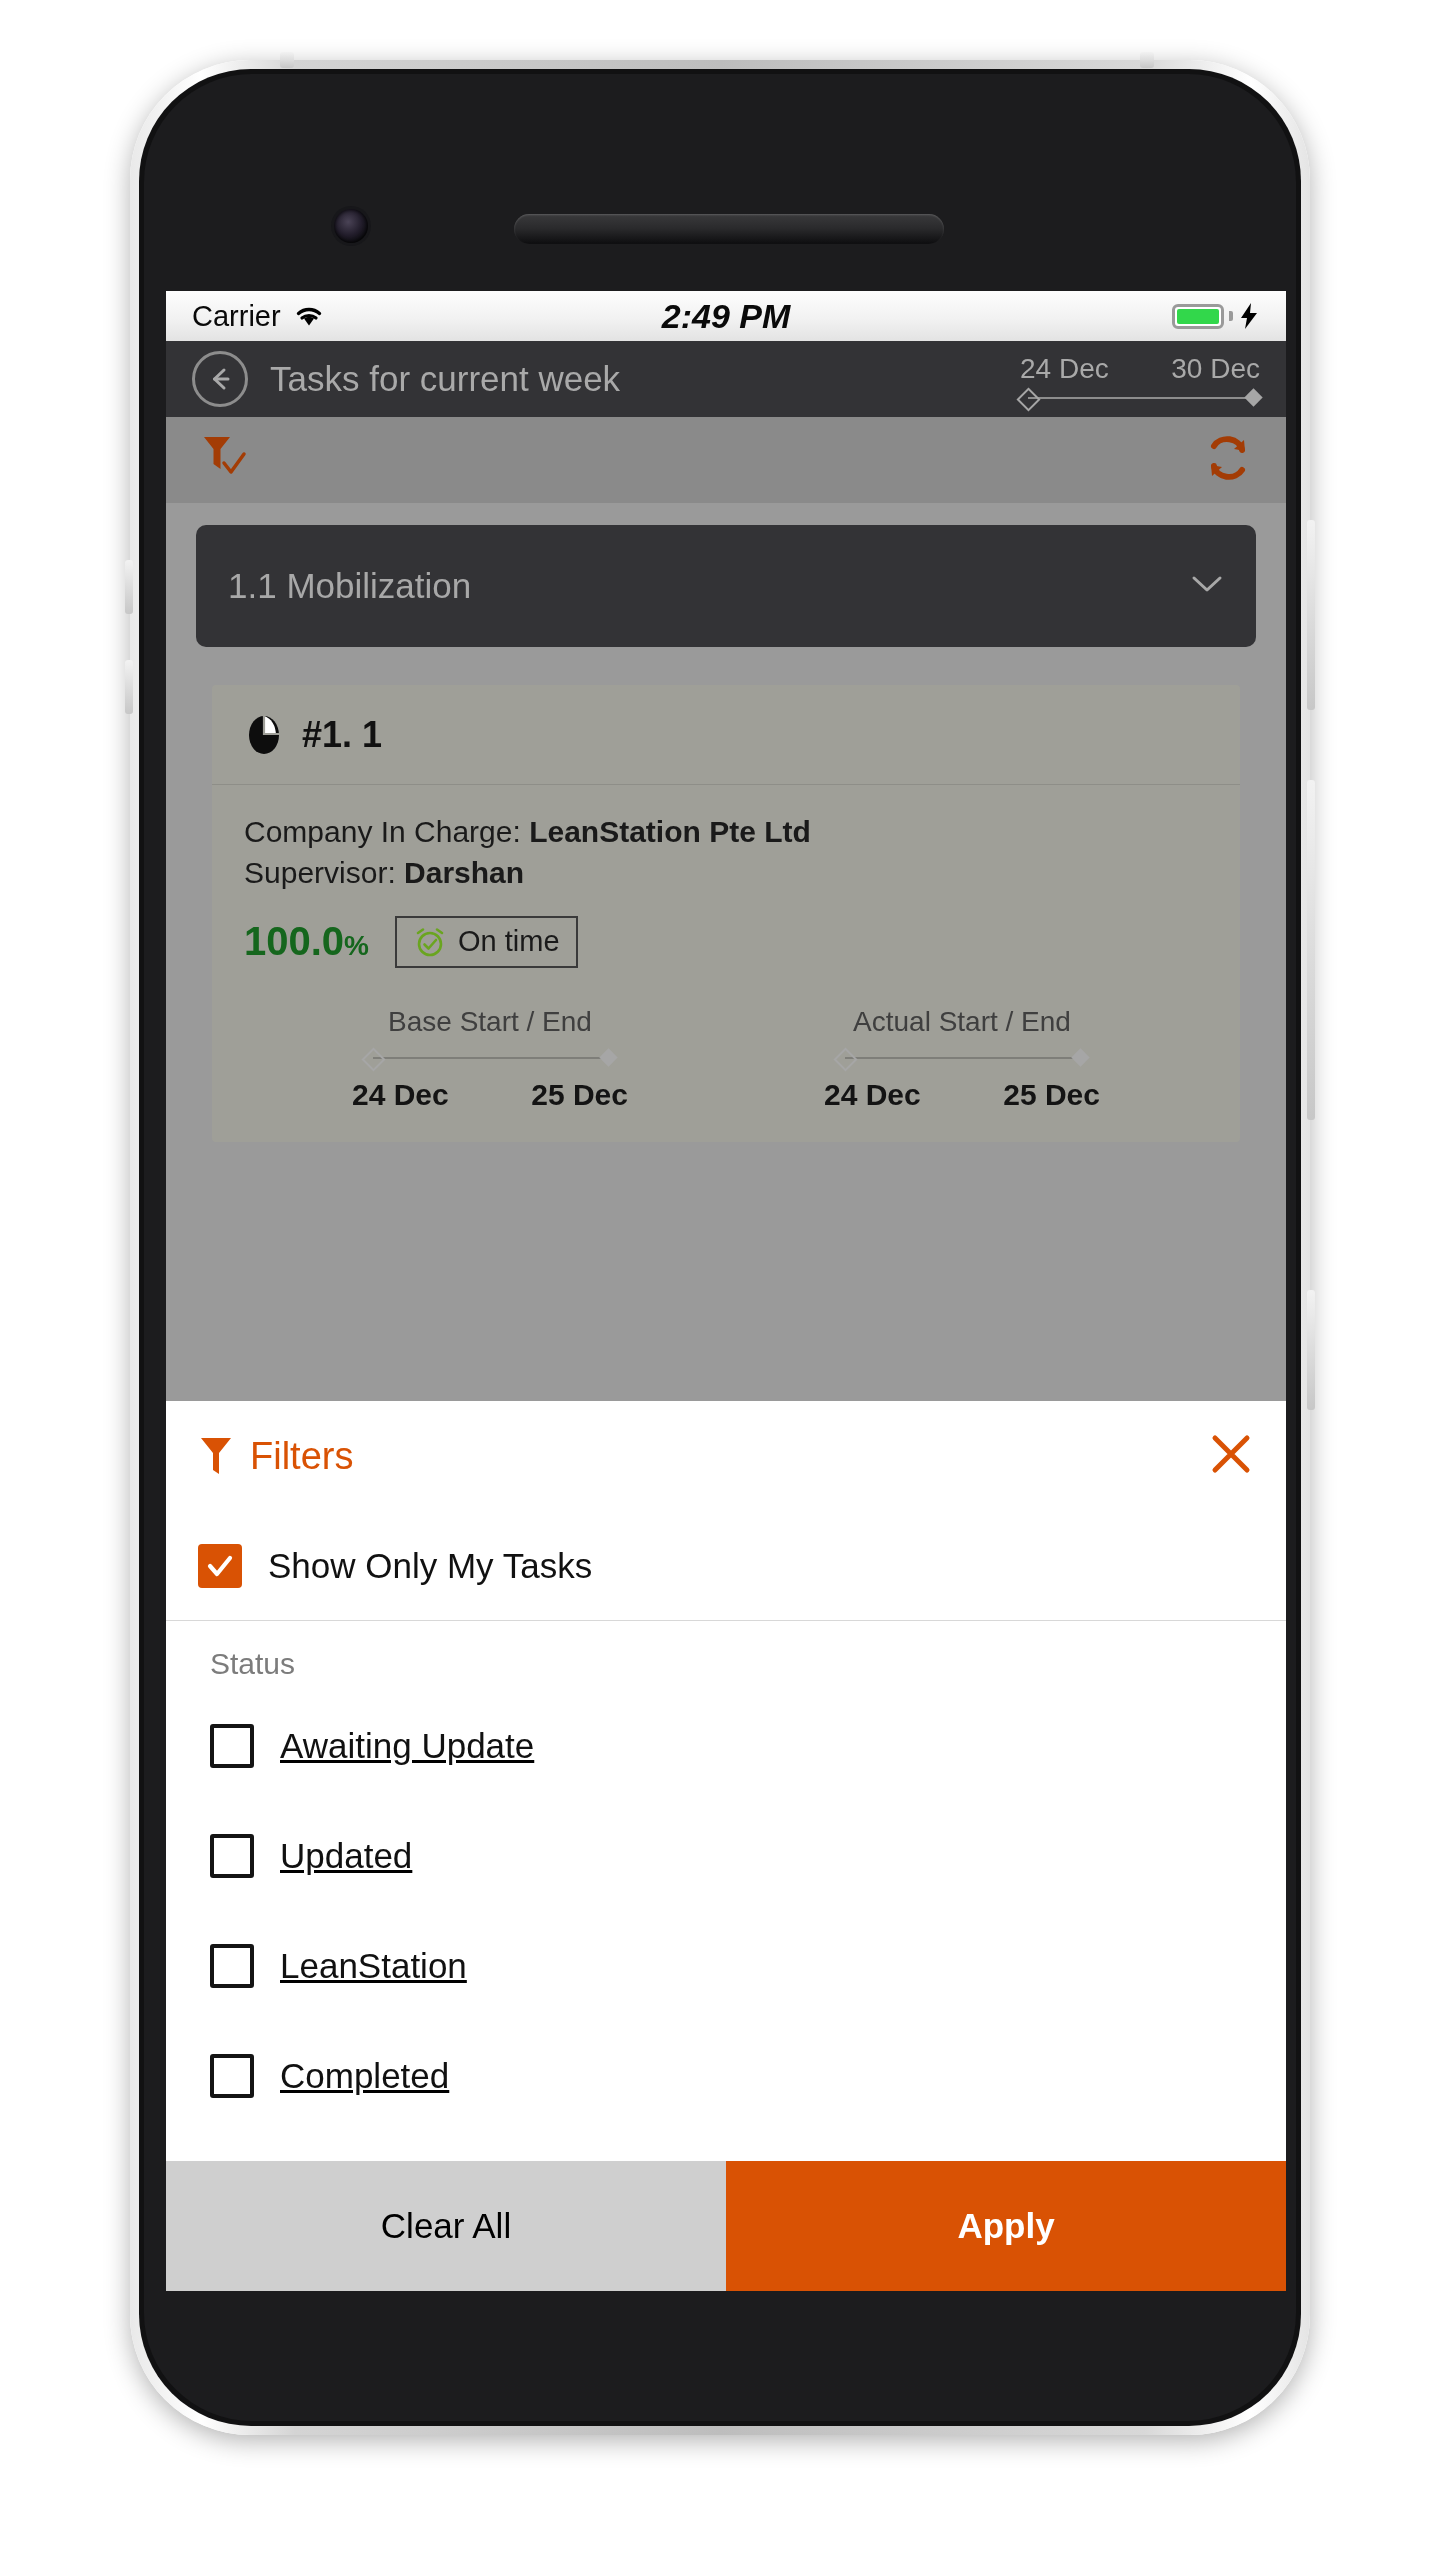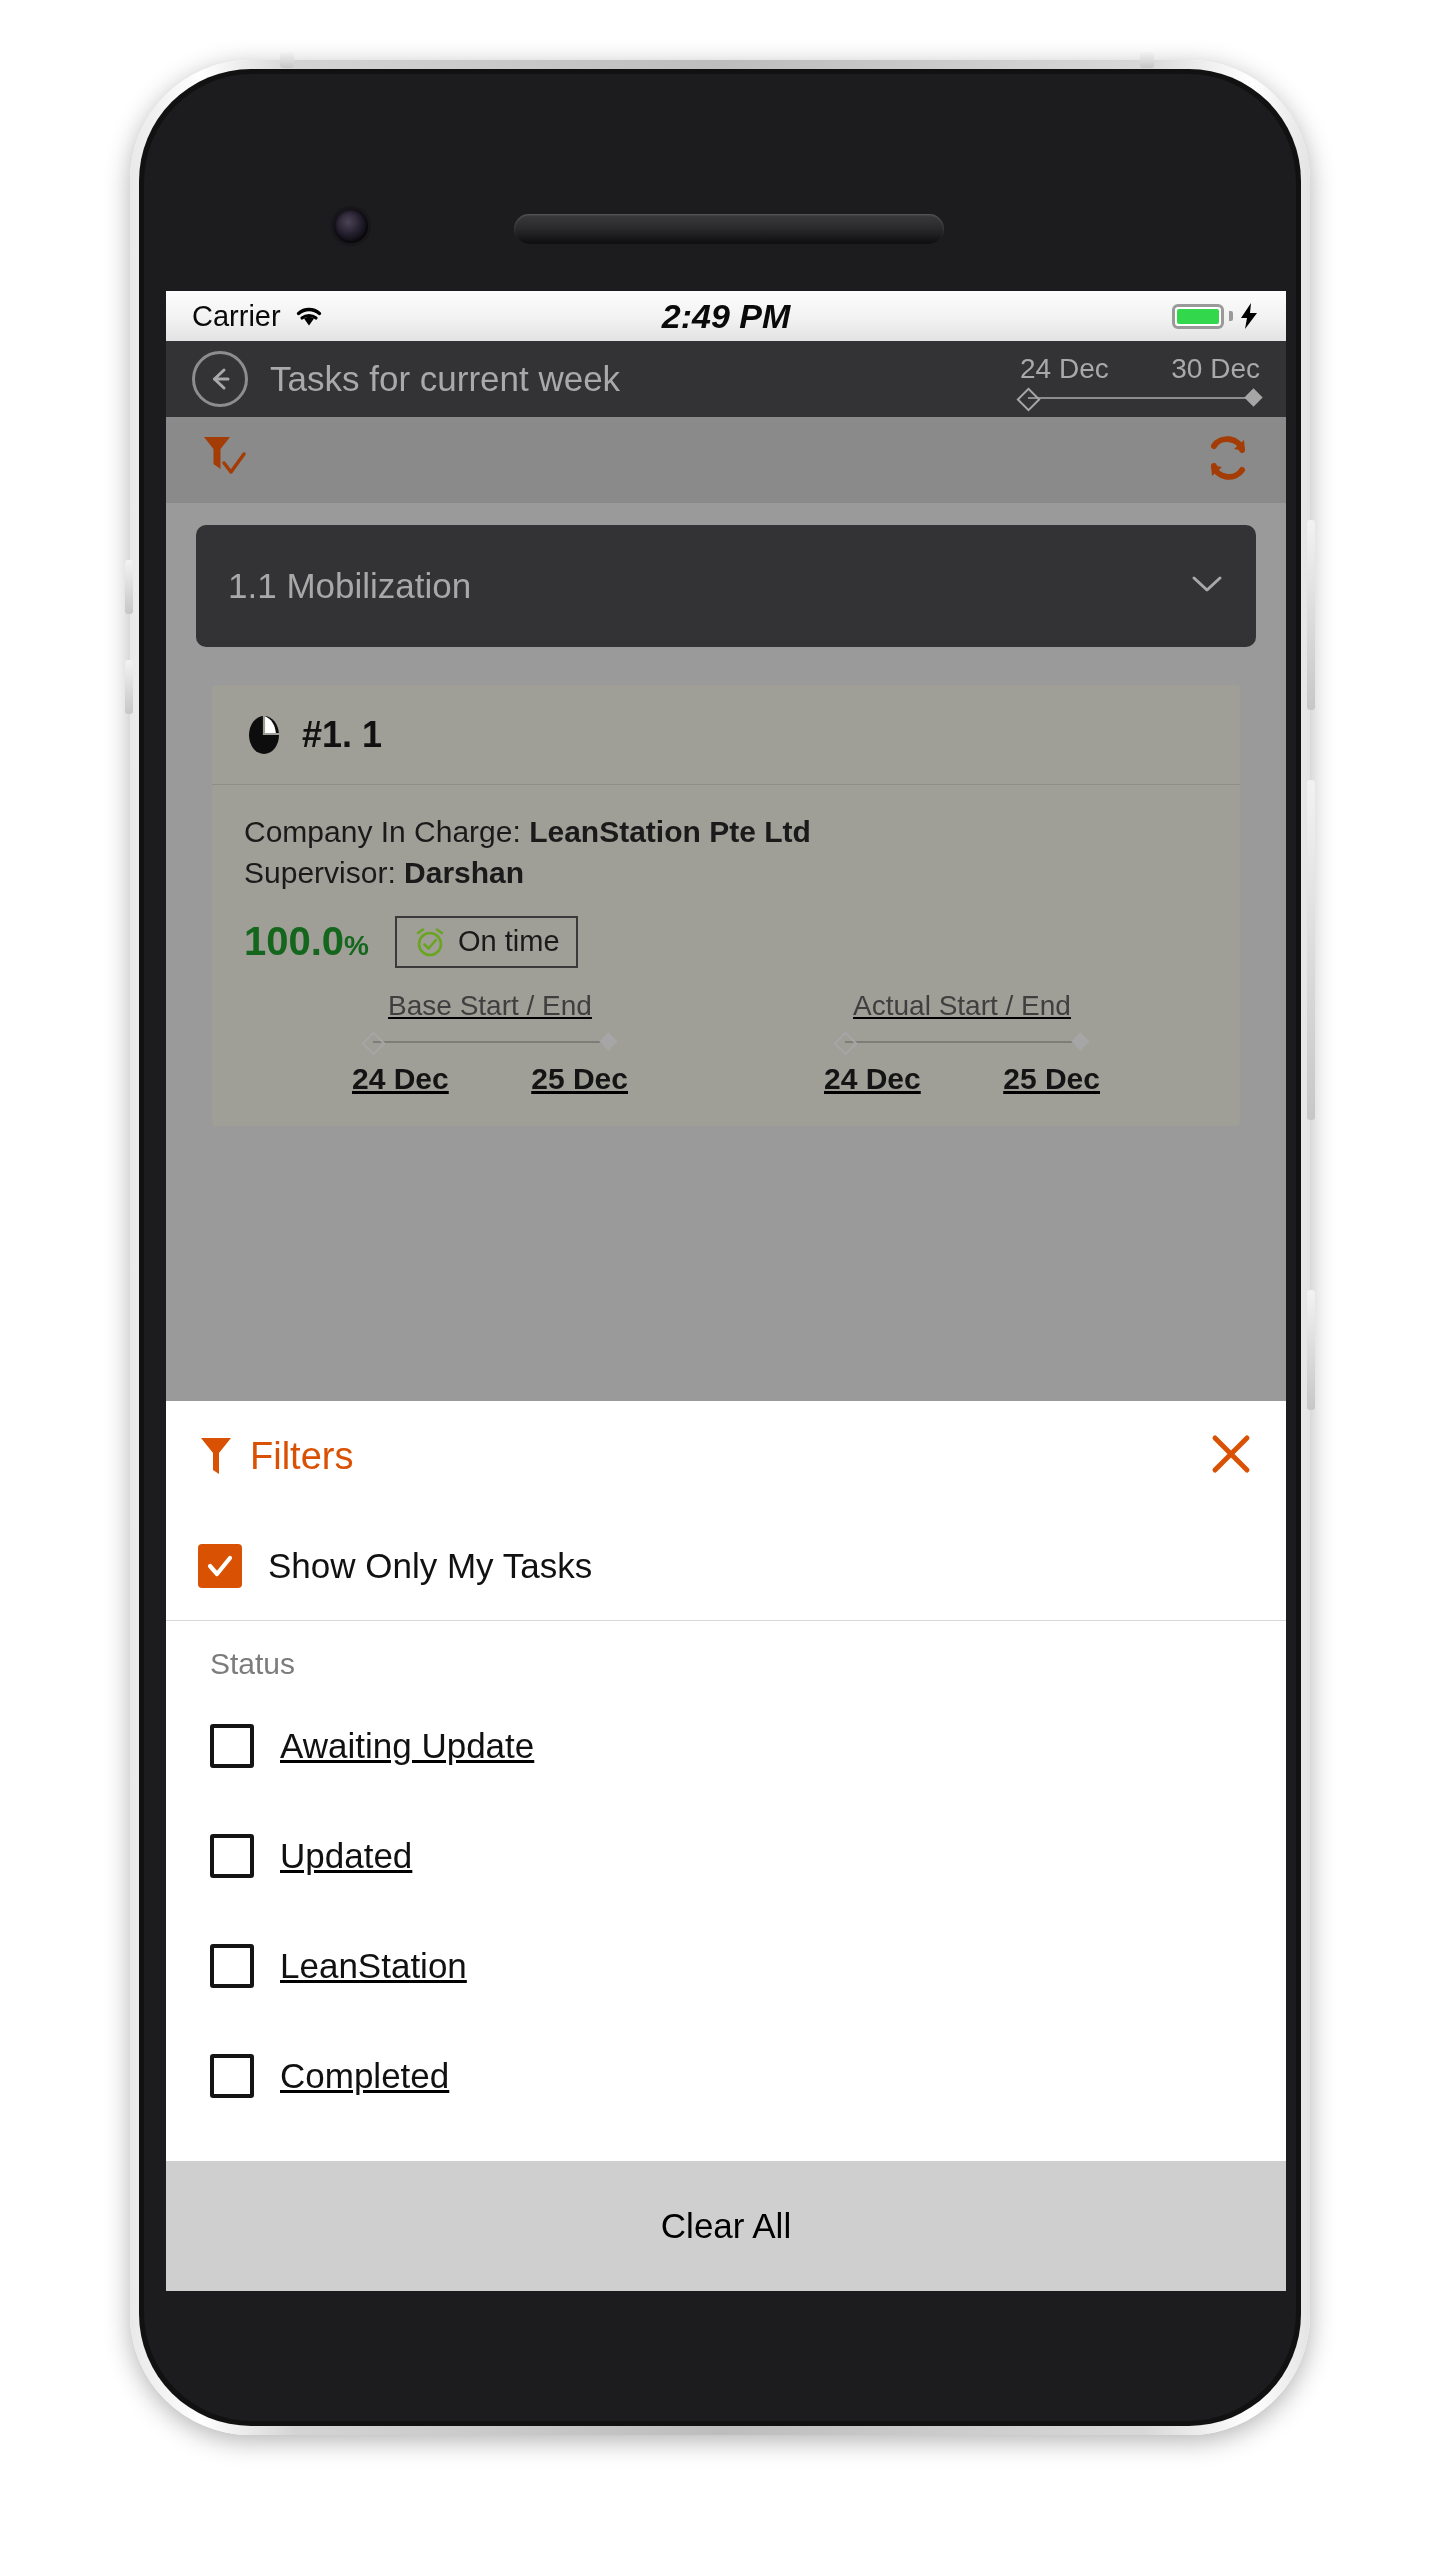--- a/index.html
+++ b/index.html
@@ -280,23 +280,22 @@
     padding: 7px 16px;
     display: flex;
     align-items: center;
     gap: 11px;
     font-size: 29px;
     color: #1a1a1a;
   }
 
   #dates-row {
     display: flex;
-    margin-top: 22px;
+    margin-top: 38px;
     padding: 0 10px;
-    text-decoration: underline;
   }
   .date-block { flex: 1; display: flex; flex-direction: column; align-items: center; }
   .date-block-title { font-size: 28px; color: #3f3f3f; }
   .date-block-slider { position: relative; width: 250px; height: 16px; margin-top: 12px; }
   .date-block-slider .slider-line { background: #7e7e79; }
   .date-block-values {
     display: flex;
     justify-content: space-between;
     width: 276px;
     margin-top: 12px;
@@ -584,17 +583,18 @@
           <div class="row-label">LeanStation</div>
         </div>
         <div class="status-row">
           <div class="cb empty"></div>
           <div class="row-label">Completed</div>
         </div>
       </div>
 
       <div id="sheet-actions">
         <div id="clear-all-button">Clear All</div>
+        <div id="apply-button">Apply</div>
       </div>
 
     </div>
   </div>
 </div>
 
 </body></html>

